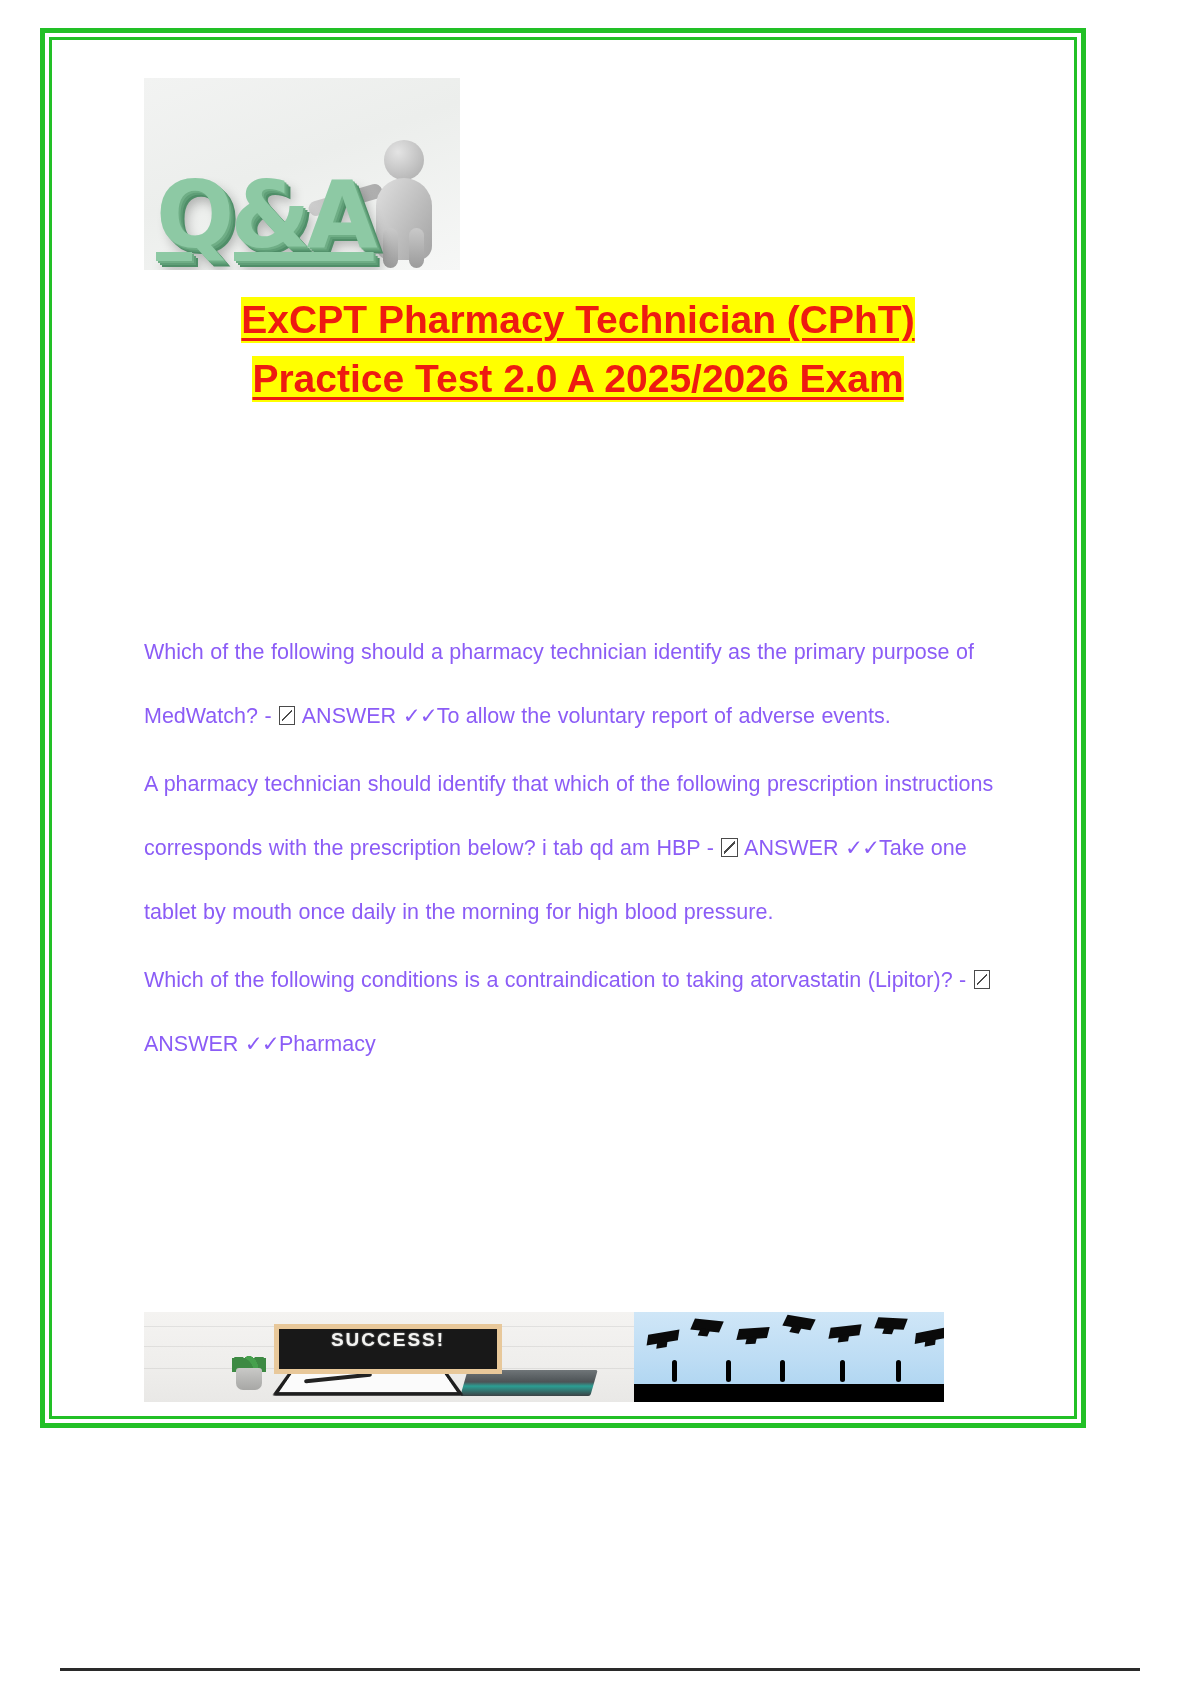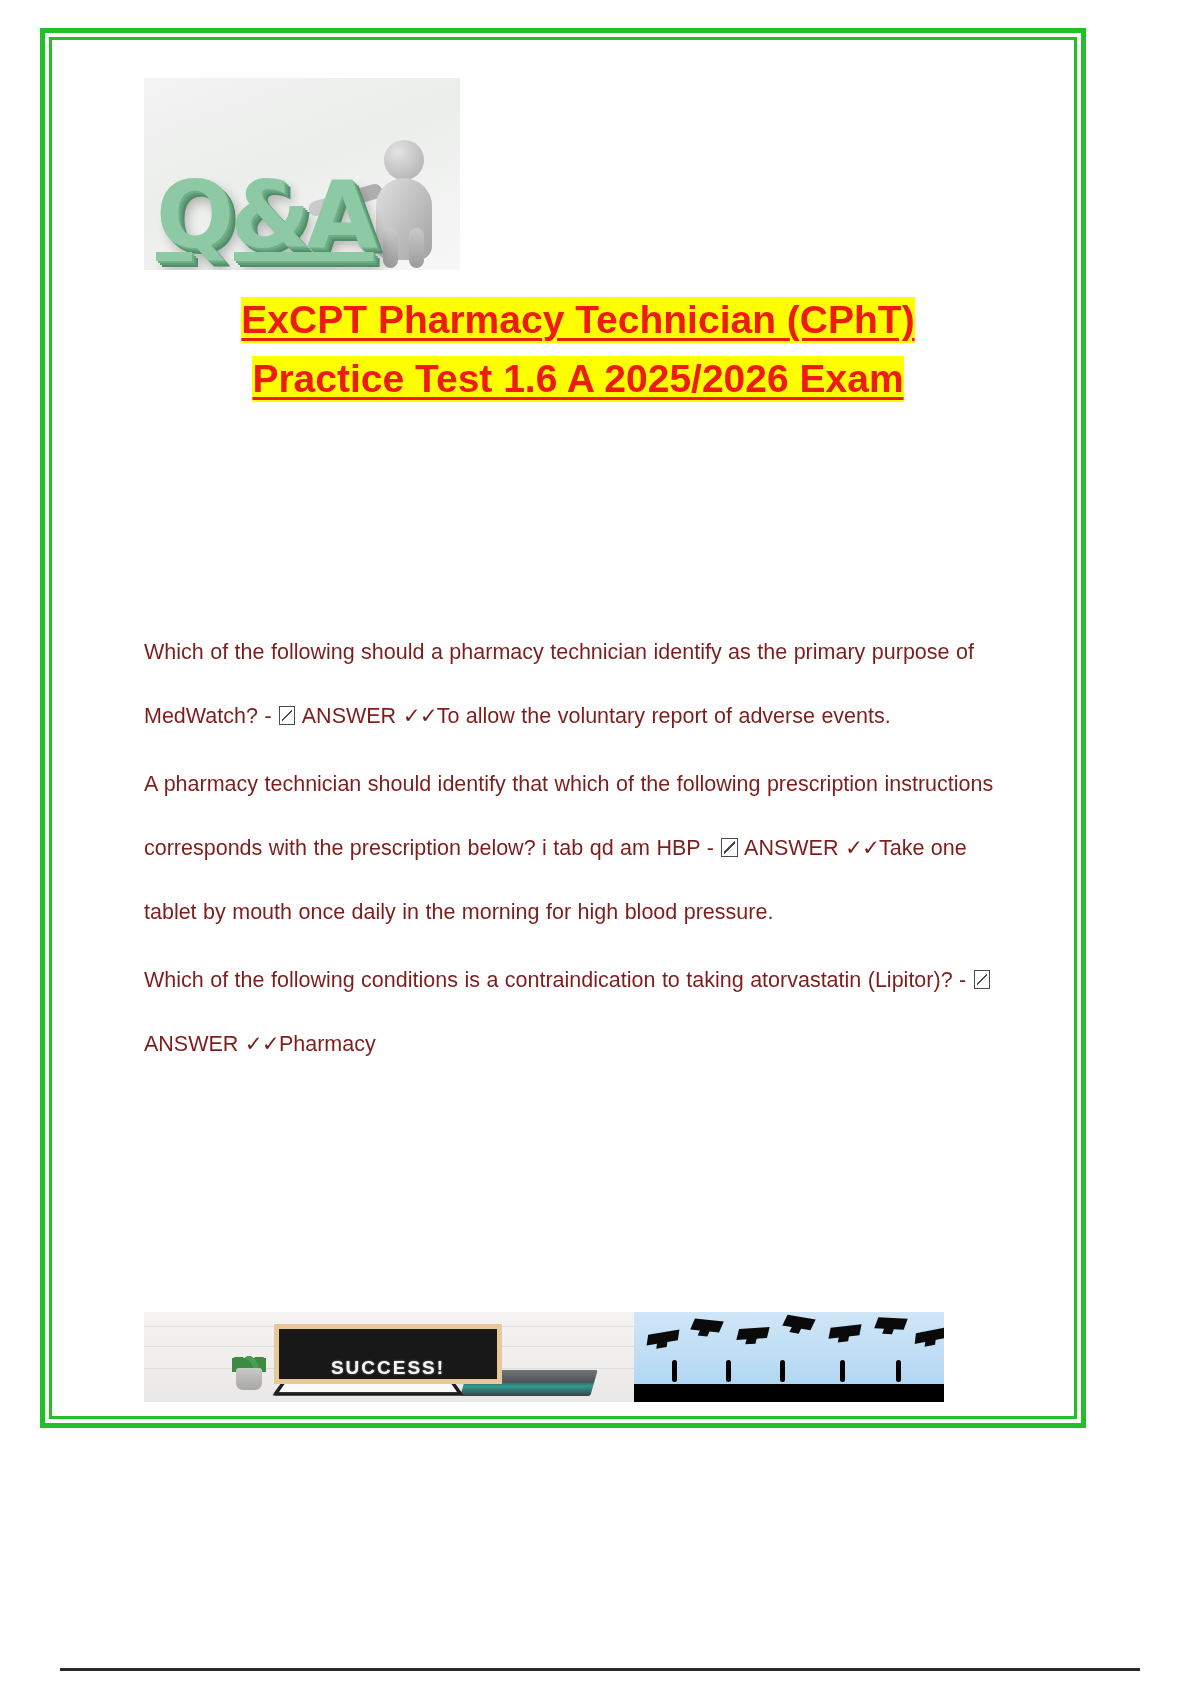--- a/index.html
+++ b/index.html
@@ -150,21 +150,21 @@
   .body-block {
     position: absolute;
     left: 92px;
     top: 580px;
     width: 880px;
   }
   .qa-para {
     font-family: "Liberation Sans", sans-serif;
     font-size: 21.5px;
     line-height: 64px;
-    color: #7f1d1d;
+    color: #8b5cf6;
     margin: 0 0 0 0;
     text-align: left;
     word-spacing: 0.5px;
   }
   .qa-para + .qa-para {
     margin-top: 4px;
   }
   .tofu {
     font-family: "DejaVu Sans", sans-serif;
     display: inline-block;
@@ -215,26 +215,26 @@
     position: absolute;
     left: 0; right: 0;
     height: 1px;
     background: rgba(0,0,0,0.07);
   }
   .chalkboard {
     position: absolute;
     left: 130px;
     top: 12px;
     width: 228px;
-    height: 60px;
+    height: 50px;
     background: #181818;
     border: 5px solid #e8c89a;
     box-sizing: border-box;
     display: flex;
-    align-items: flex-end;
+    align-items: flex-start;
     justify-content: center;
   }
   .chalk-text {
     font-family: "Liberation Sans", sans-serif;
     font-size: 19px;
     font-weight: bold;
     letter-spacing: 2px;
     color: #f4f4f2;
     text-shadow: 0 0 2px rgba(255,255,255,0.55);
   }
@@ -362,21 +362,21 @@
         <div class="qa-figure-head"></div>
         <div class="qa-figure-arm"></div>
         <div class="qa-figure-body"></div>
         <div class="qa-figure-leg-l"></div>
         <div class="qa-figure-leg-r"></div>
         <div class="qa-letters">Q&amp;A</div>
       </div>
 
       <div class="doc-title">
         <span class="hl">ExCPT Pharmacy Technician (CPhT)</span><br>
-        <span class="hl">Practice Test 1.6 A 2025/2026 Exam</span><br>
+        <span class="hl">Practice Test 2.0 A 2025/2026 Exam</span><br>
       </div>
 
       <div class="body-block">
 
         <p class="qa-para"><span>Which of the following should a pharmacy technician identify as the primary purpose of MedWatch?</span><span> </span><span>-</span><span> </span><span class="tofu"></span><span> </span><span>ANSWER</span><span> </span><span class="ck">✓✓</span><span>To allow the voluntary report of adverse events.</span></p>
 
         <p class="qa-para"><span>A pharmacy technician should identify that which of the following prescription instructions corresponds with the prescription below? i tab qd am HBP</span><span> </span><span>-</span><span> </span><span class="tofu"></span><span> </span><span>ANSWER</span><span> </span><span class="ck">✓✓</span><span>Take one tablet by mouth once daily in the morning for high blood pressure.</span></p>
 
         <p class="qa-para"><span>Which of the following conditions is a contraindication to taking atorvastatin (Lipitor)?</span><span> </span><span>-</span><span> </span><span class="tofu"></span><span> </span><span>ANSWER</span><span> </span><span class="ck">✓✓</span><span>Pharmacy</span></p>
 

